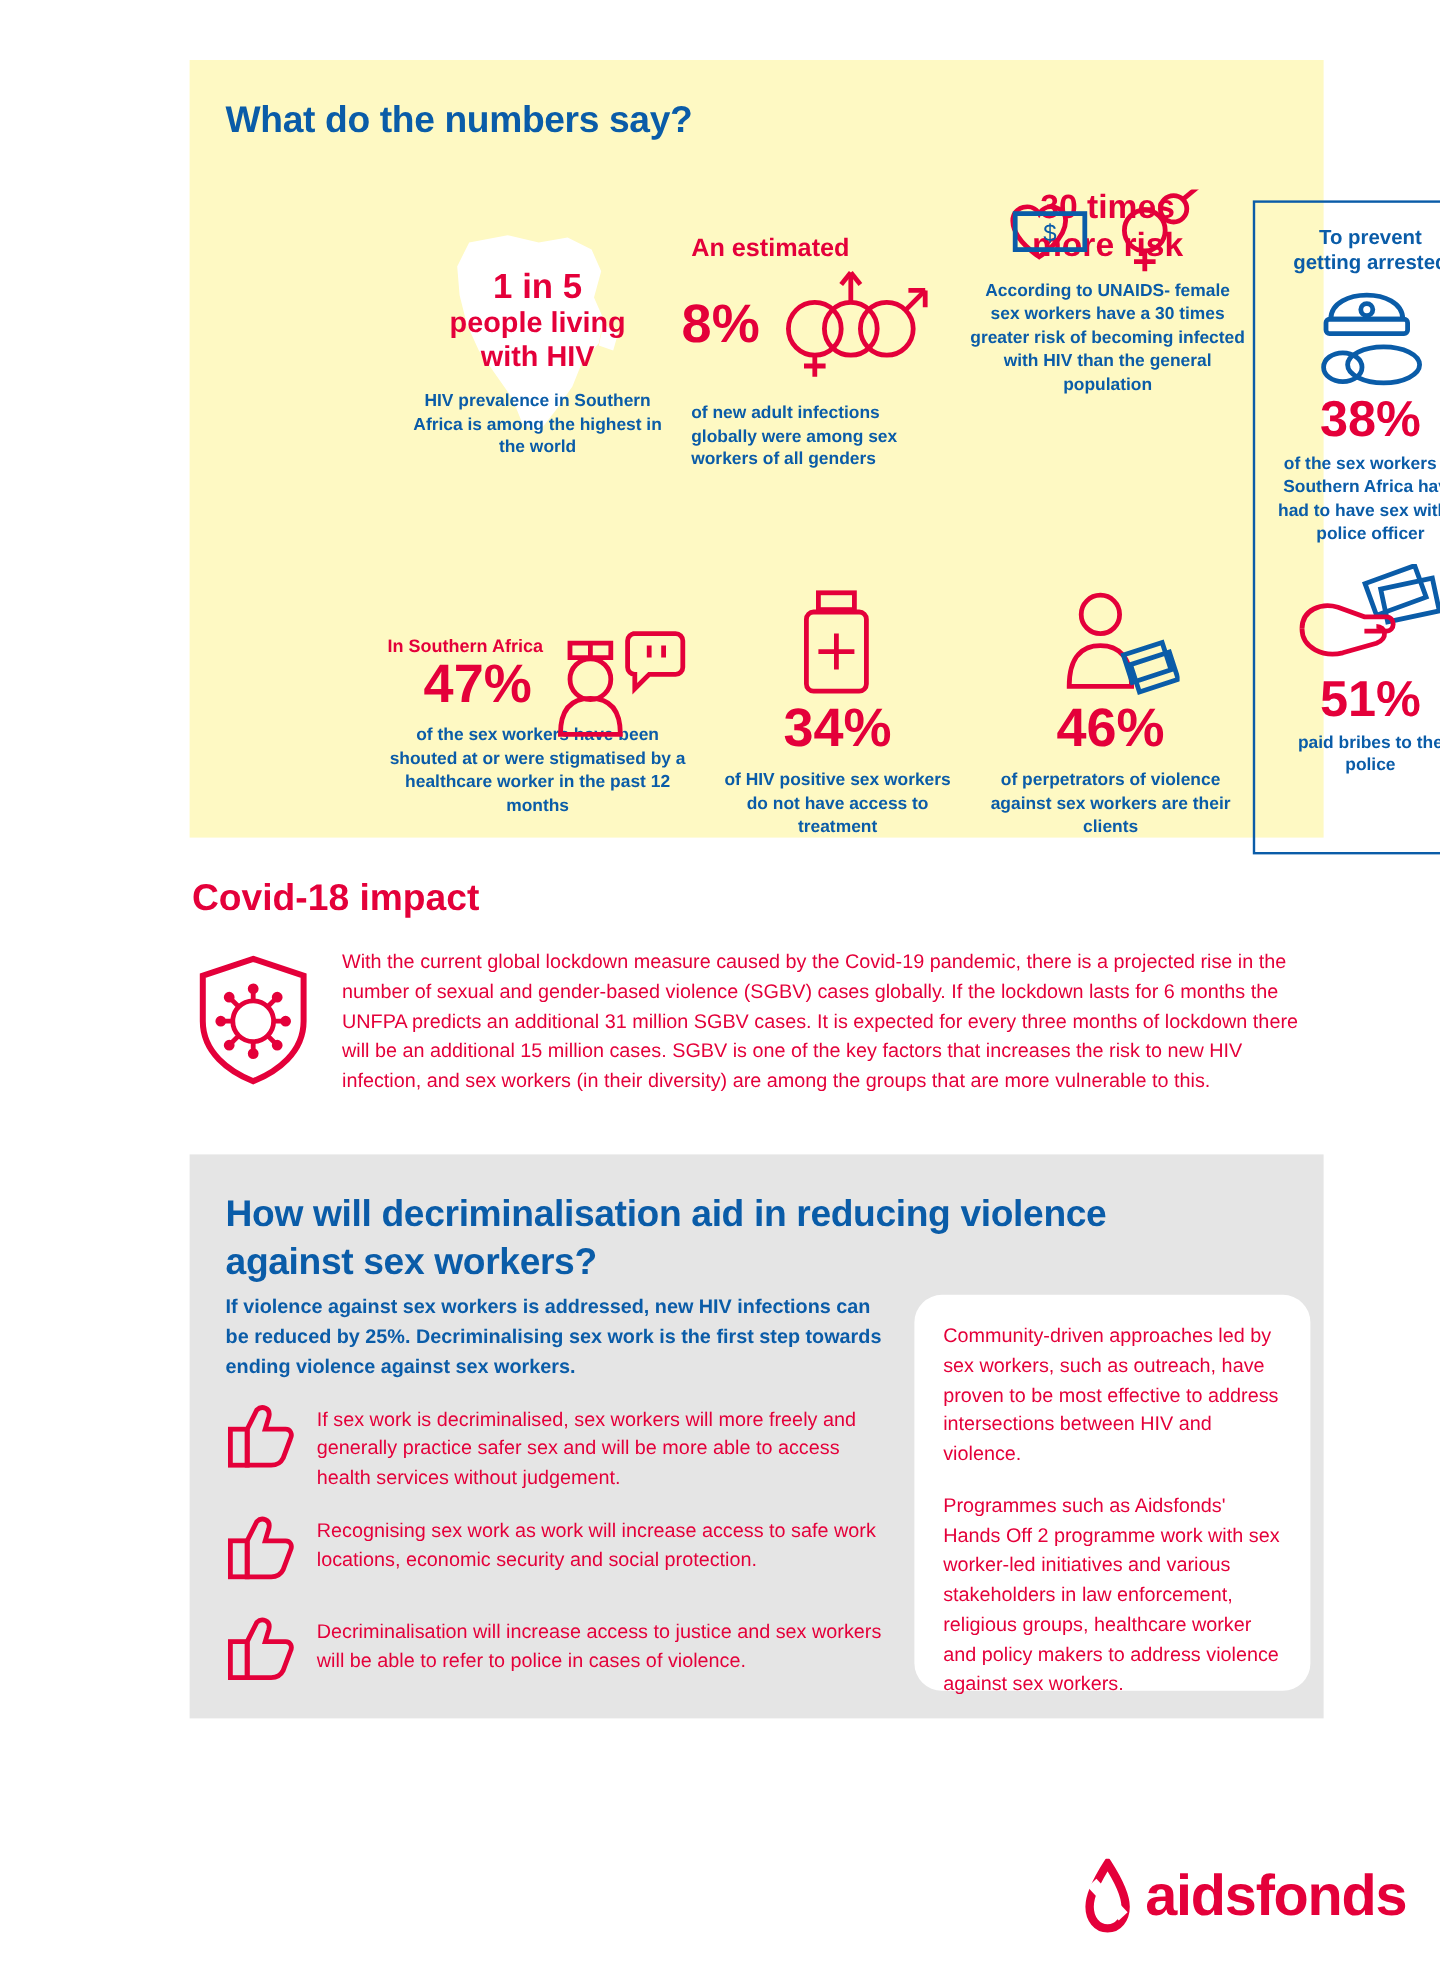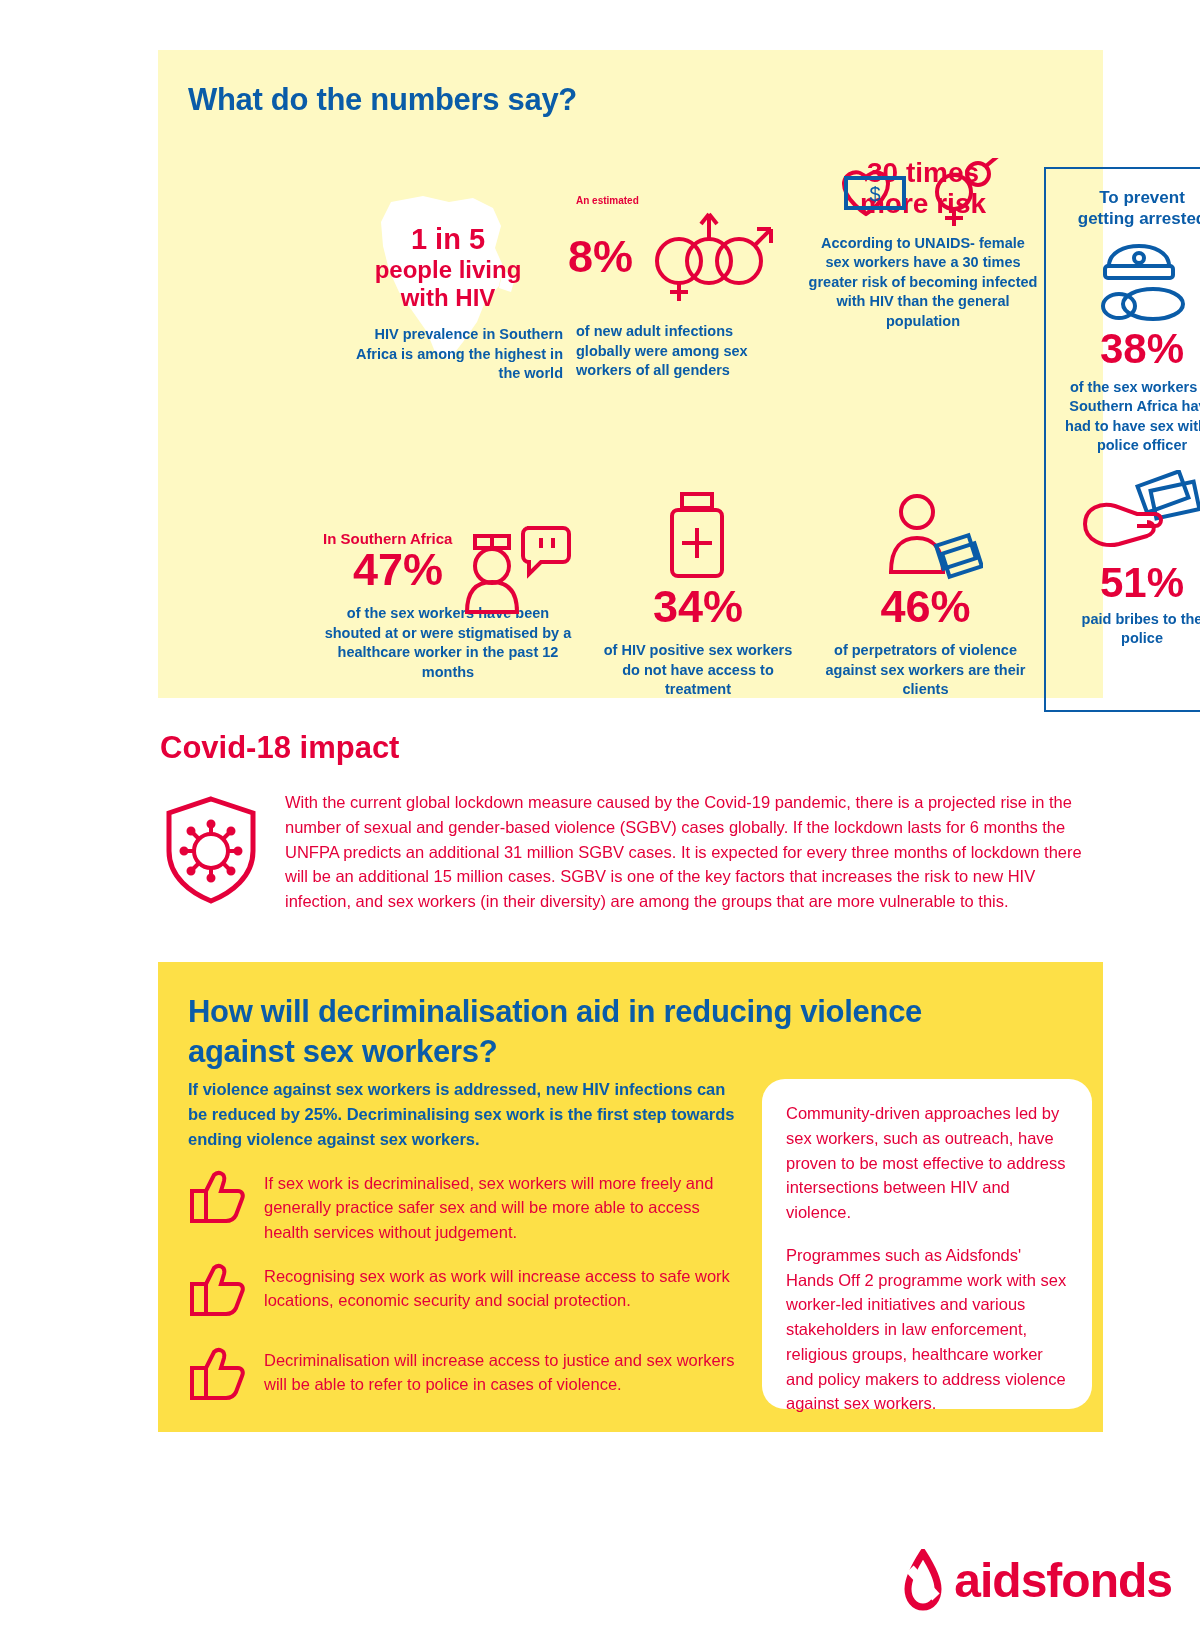--- a/index.html
+++ b/index.html
@@ -61,25 +61,25 @@
 
   
   .s1 { left: 175px; top: 120px; width: 230px; }
   .s1 .africa {
     position: absolute;
     left: 20px; top: 4px;
     width: 190px; height: 200px;
   }
   .s1 .t1 { position: relative; font-size: 29px; padding-top: 55px; }
   .s1 .t2 { position: relative; font-size: 24px; font-weight: bold; color:#e4003a; line-height:1.15; margin-top:2px;}
-  .s1 .cap { position: relative; margin-top: 14px; text-align: right; }
+  .s1 .cap { position: relative; margin-top: 14px; }
 
   
   .s2 { left: 410px; top: 145px; width: 250px; }
-  .s2 .lbl { font-size: 10px; font-weight: bold; text-align: left; margin-left: 8px;}
+  .s2 .lbl { font-size: 21px; font-weight: bold; text-align: left; margin-left: 8px;}
   .s2 .row { display:flex; align-items:center; gap:4px; }
   .s2 .num { font-size: 45px; }
   .s2 .cap { margin-top: 16px; text-align: left; margin-left: 8px; width: 215px;}
 
   
   .s3 { left: 650px; top: 108px; width: 230px; }
   .s3 .num { font-size: 28px; line-height:1.1;}
   .s3 .cap { margin-top: 14px; }
 
   
@@ -135,21 +135,21 @@
     font-size: 16.5px;
     line-height: 1.5;
     color: #e4003a;
   }
 
   
   .panel-decrim {
     position: absolute;
     left: 158px; top: 962px;
     width: 945px; height: 470px;
-    background: #fde047;
+    background: #e5e5e5;
   }
   .panel-decrim .panel-title-blue {
     position: absolute; left: 30px; top: 30px;
     width: 740px; line-height: 1.28;
   }
   .lead {
     position: absolute; left: 30px; top: 115px;
     width: 560px;
     font-size: 16.5px; font-weight: bold; line-height: 1.5;
     color: #0a5ca8;

